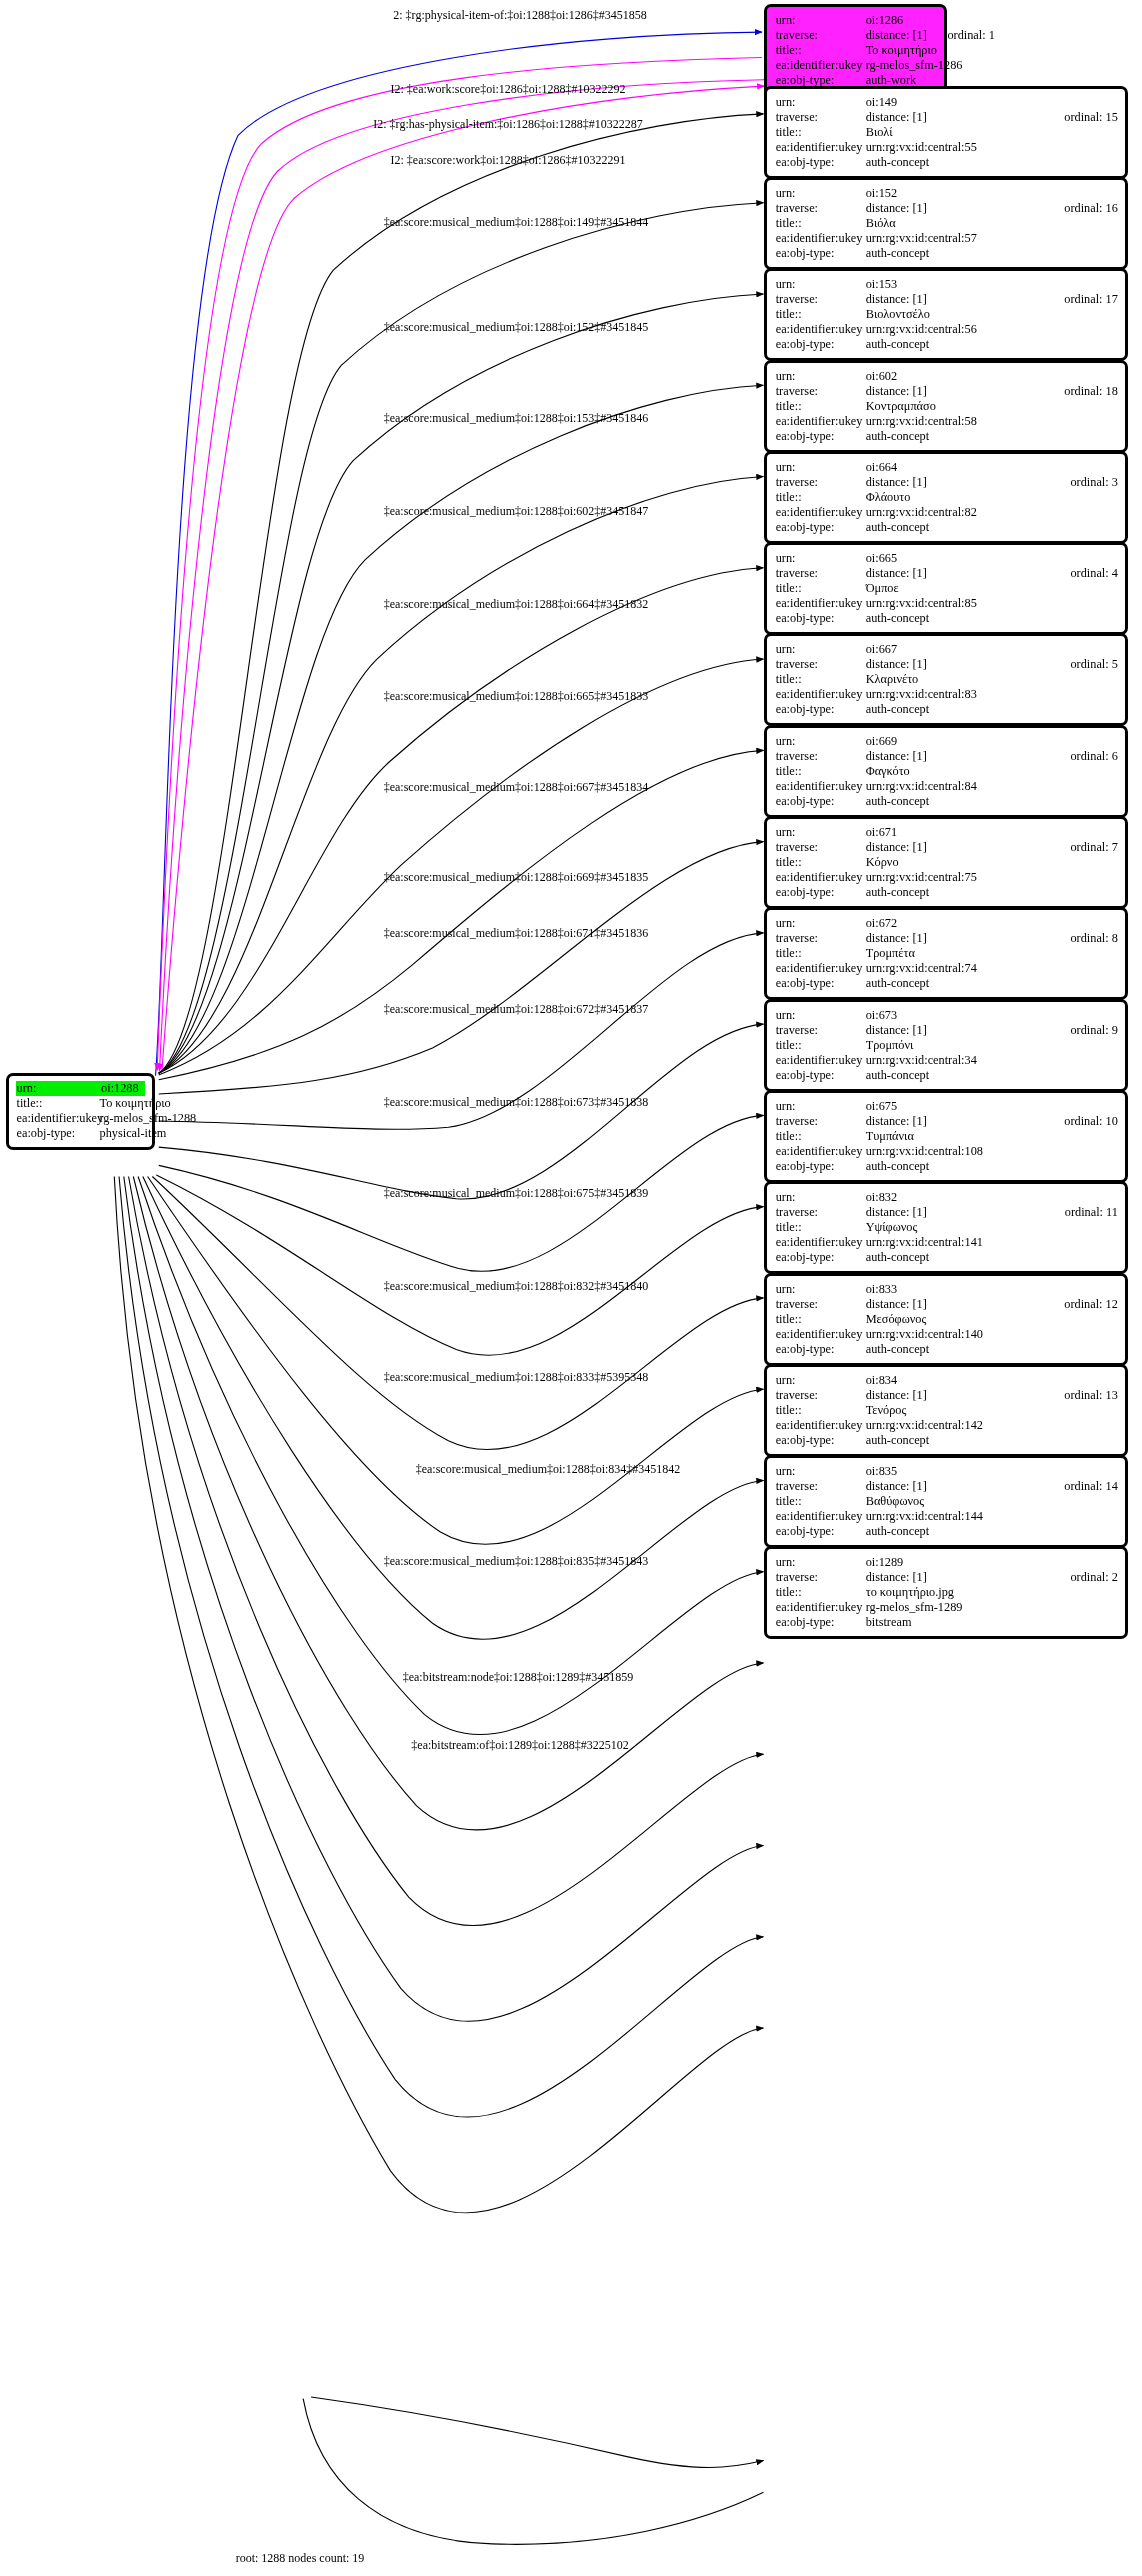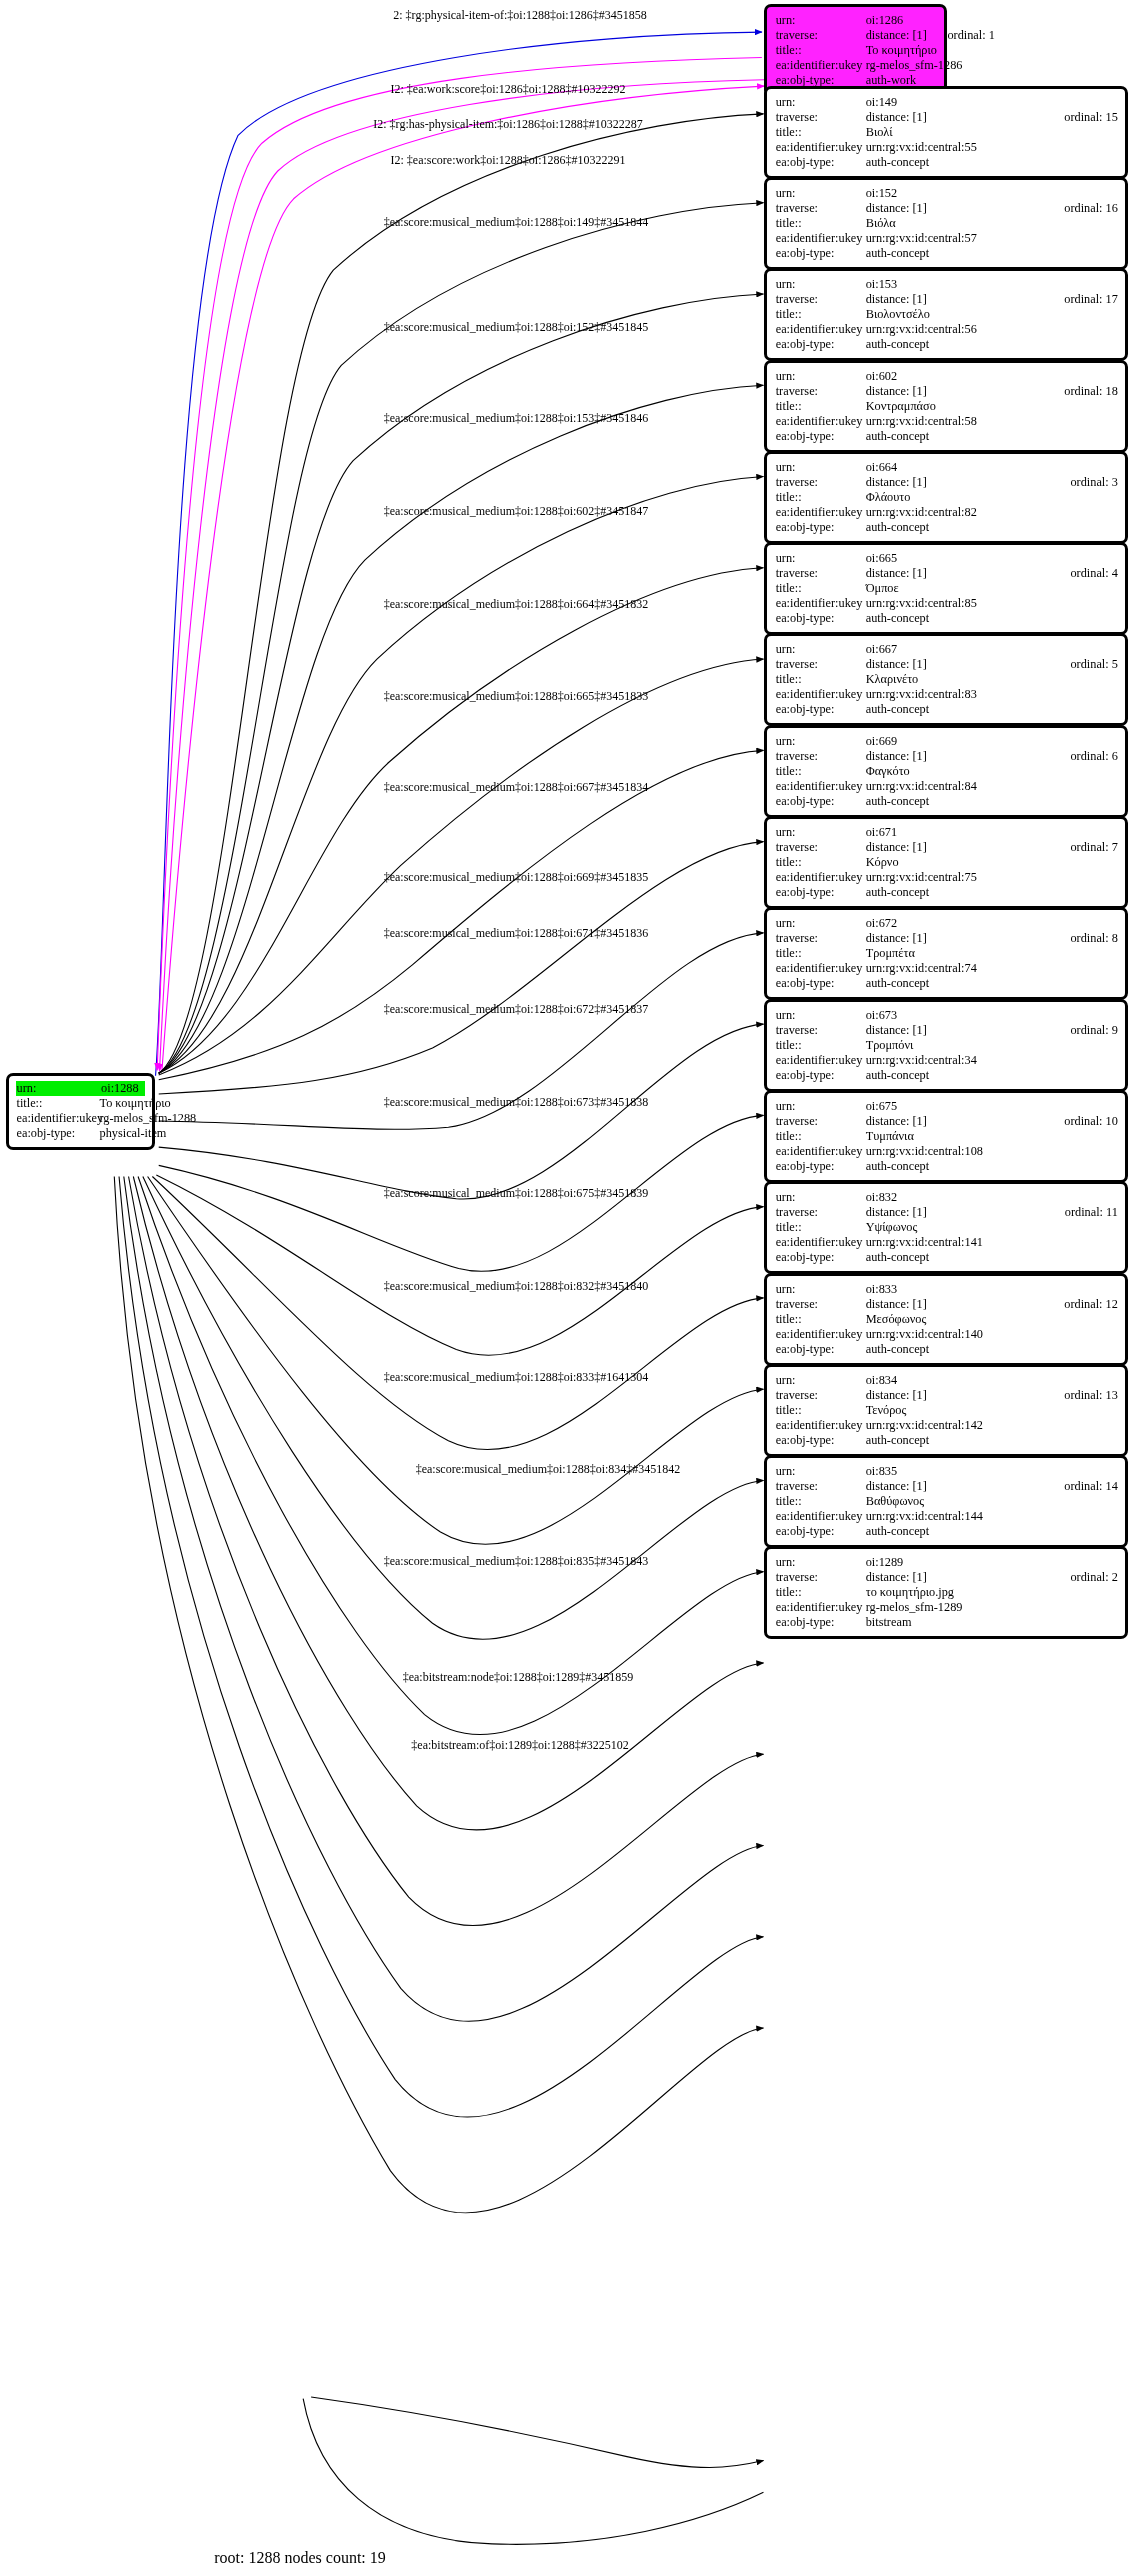--- a/index.html
+++ b/index.html
@@ -70,21 +70,21 @@
     font-size: 12px;
     line-height: 13.5px;
     white-space: nowrap;
     color: #000000;
     transform: translate(-50%, -50%);
     background: transparent;
   }
 
   #footer-label {
     position: absolute;
-    font-size: 16px;
+    font-size: 12px;
     white-space: nowrap;
     transform: translate(-50%, -50%);
   }
 </style>
 </head>
 <body>
 
 <div id="canvas">
 
   <svg id="edge-layer" viewBox="0 0 1439 3245" width="1142" height="2576">
@@ -586,21 +586,21 @@
       <div class="elabel " style="left: 516px; top: 512px;">‡ea:score:musical_medium‡oi:1288‡oi:602‡#3451847</div>
       <div class="elabel " style="left: 516px; top: 605px;">‡ea:score:musical_medium‡oi:1288‡oi:664‡#3451832</div>
       <div class="elabel " style="left: 516px; top: 697px;">‡ea:score:musical_medium‡oi:1288‡oi:665‡#3451833</div>
       <div class="elabel " style="left: 516px; top: 788px;">‡ea:score:musical_medium‡oi:1288‡oi:667‡#3451834</div>
       <div class="elabel " style="left: 516px; top: 878px;">‡ea:score:musical_medium‡oi:1288‡oi:669‡#3451835</div>
       <div class="elabel " style="left: 516px; top: 934px;">‡ea:score:musical_medium‡oi:1288‡oi:671‡#3451836</div>
       <div class="elabel " style="left: 516px; top: 1010px;">‡ea:score:musical_medium‡oi:1288‡oi:672‡#3451837</div>
       <div class="elabel " style="left: 516px; top: 1103px;">‡ea:score:musical_medium‡oi:1288‡oi:673‡#3451838</div>
       <div class="elabel " style="left: 516px; top: 1194px;">‡ea:score:musical_medium‡oi:1288‡oi:675‡#3451839</div>
       <div class="elabel " style="left: 516px; top: 1287px;">‡ea:score:musical_medium‡oi:1288‡oi:832‡#3451840</div>
-      <div class="elabel " style="left: 516px; top: 1378px;">‡ea:score:musical_medium‡oi:1288‡oi:833‡#1641304</div>
+      <div class="elabel " style="left: 516px; top: 1378px;">‡ea:score:musical_medium‡oi:1288‡oi:833‡#5395348</div>
       <div class="elabel " style="left: 548px; top: 1470px;">‡ea:score:musical_medium‡oi:1288‡oi:834‡#3451842</div>
       <div class="elabel " style="left: 516px; top: 1562px;">‡ea:score:musical_medium‡oi:1288‡oi:835‡#3451843</div>
       <div class="elabel " style="left: 518px; top: 1654px; margin-top: 24px;">‡ea:bitstream:node‡oi:1288‡oi:1289‡#3451859</div>
       <div class="elabel " style="left: 520px; top: 1746px;">‡ea:bitstream:of‡oi:1289‡oi:1288‡#3225102</div>
     </div>
 
   <div id="footer-label" style="left:300px; top:2558px;">root: 1288 nodes count: 19</div>
 
 </div>
 

